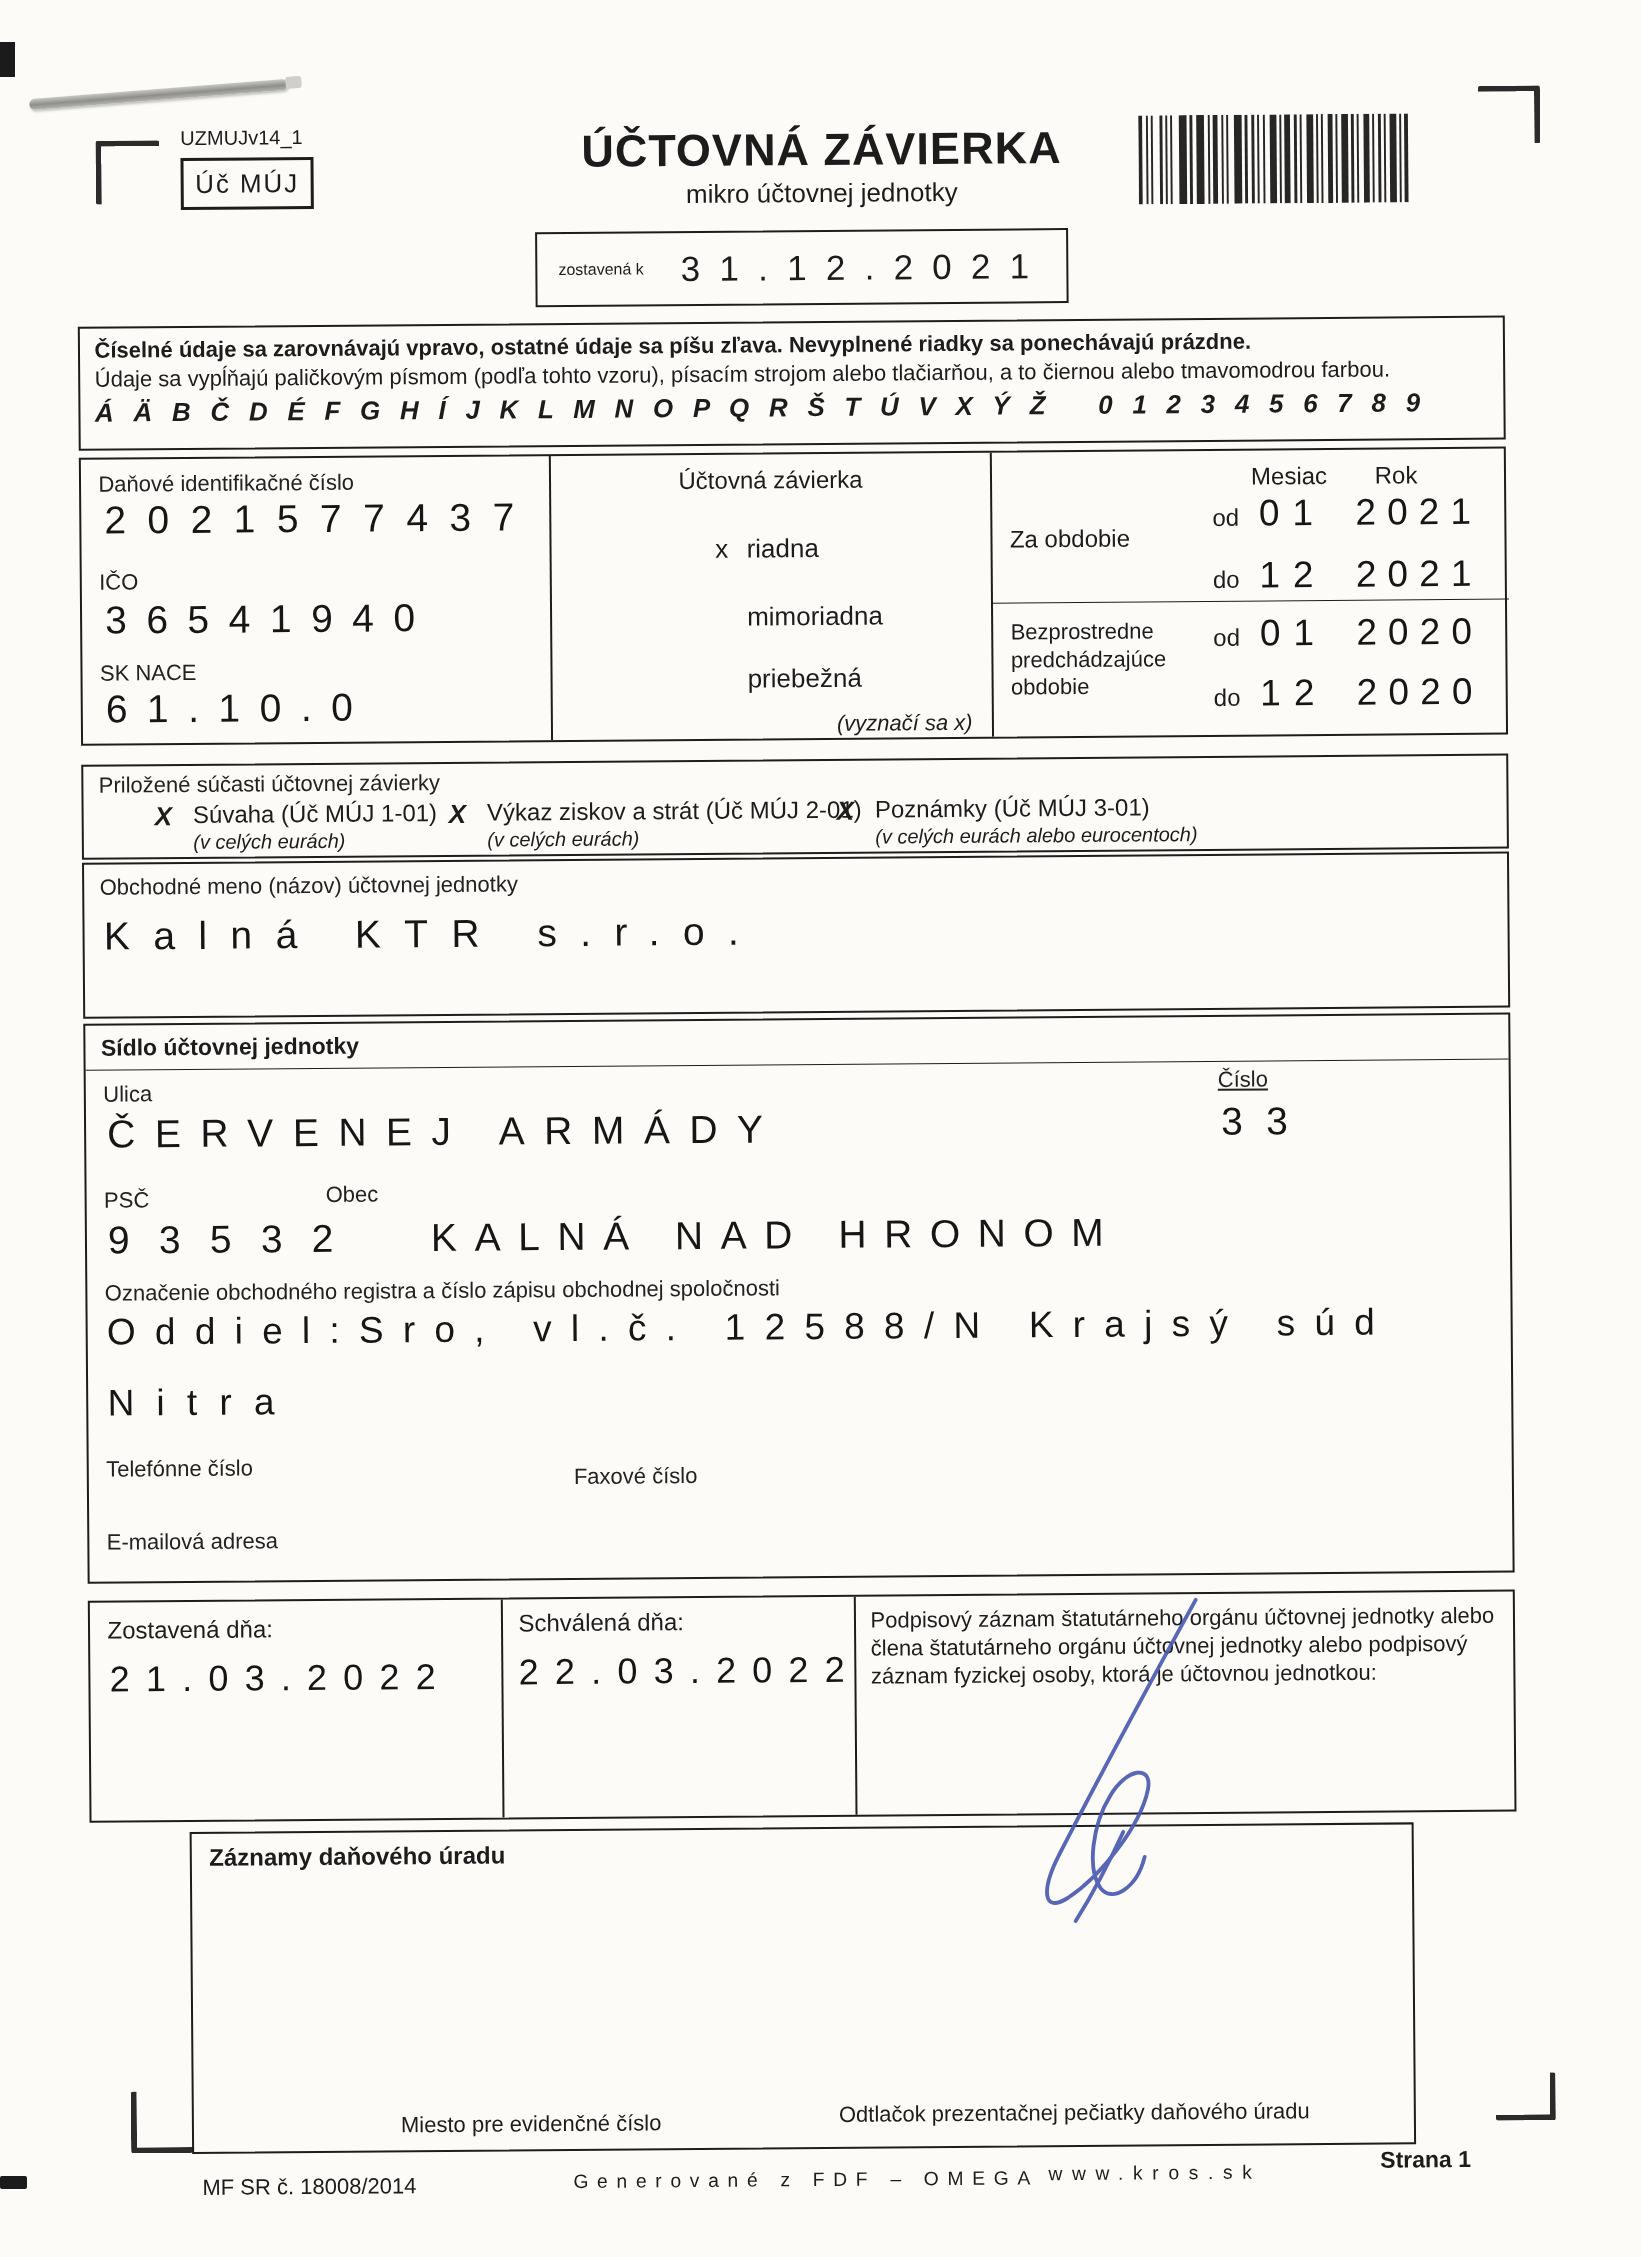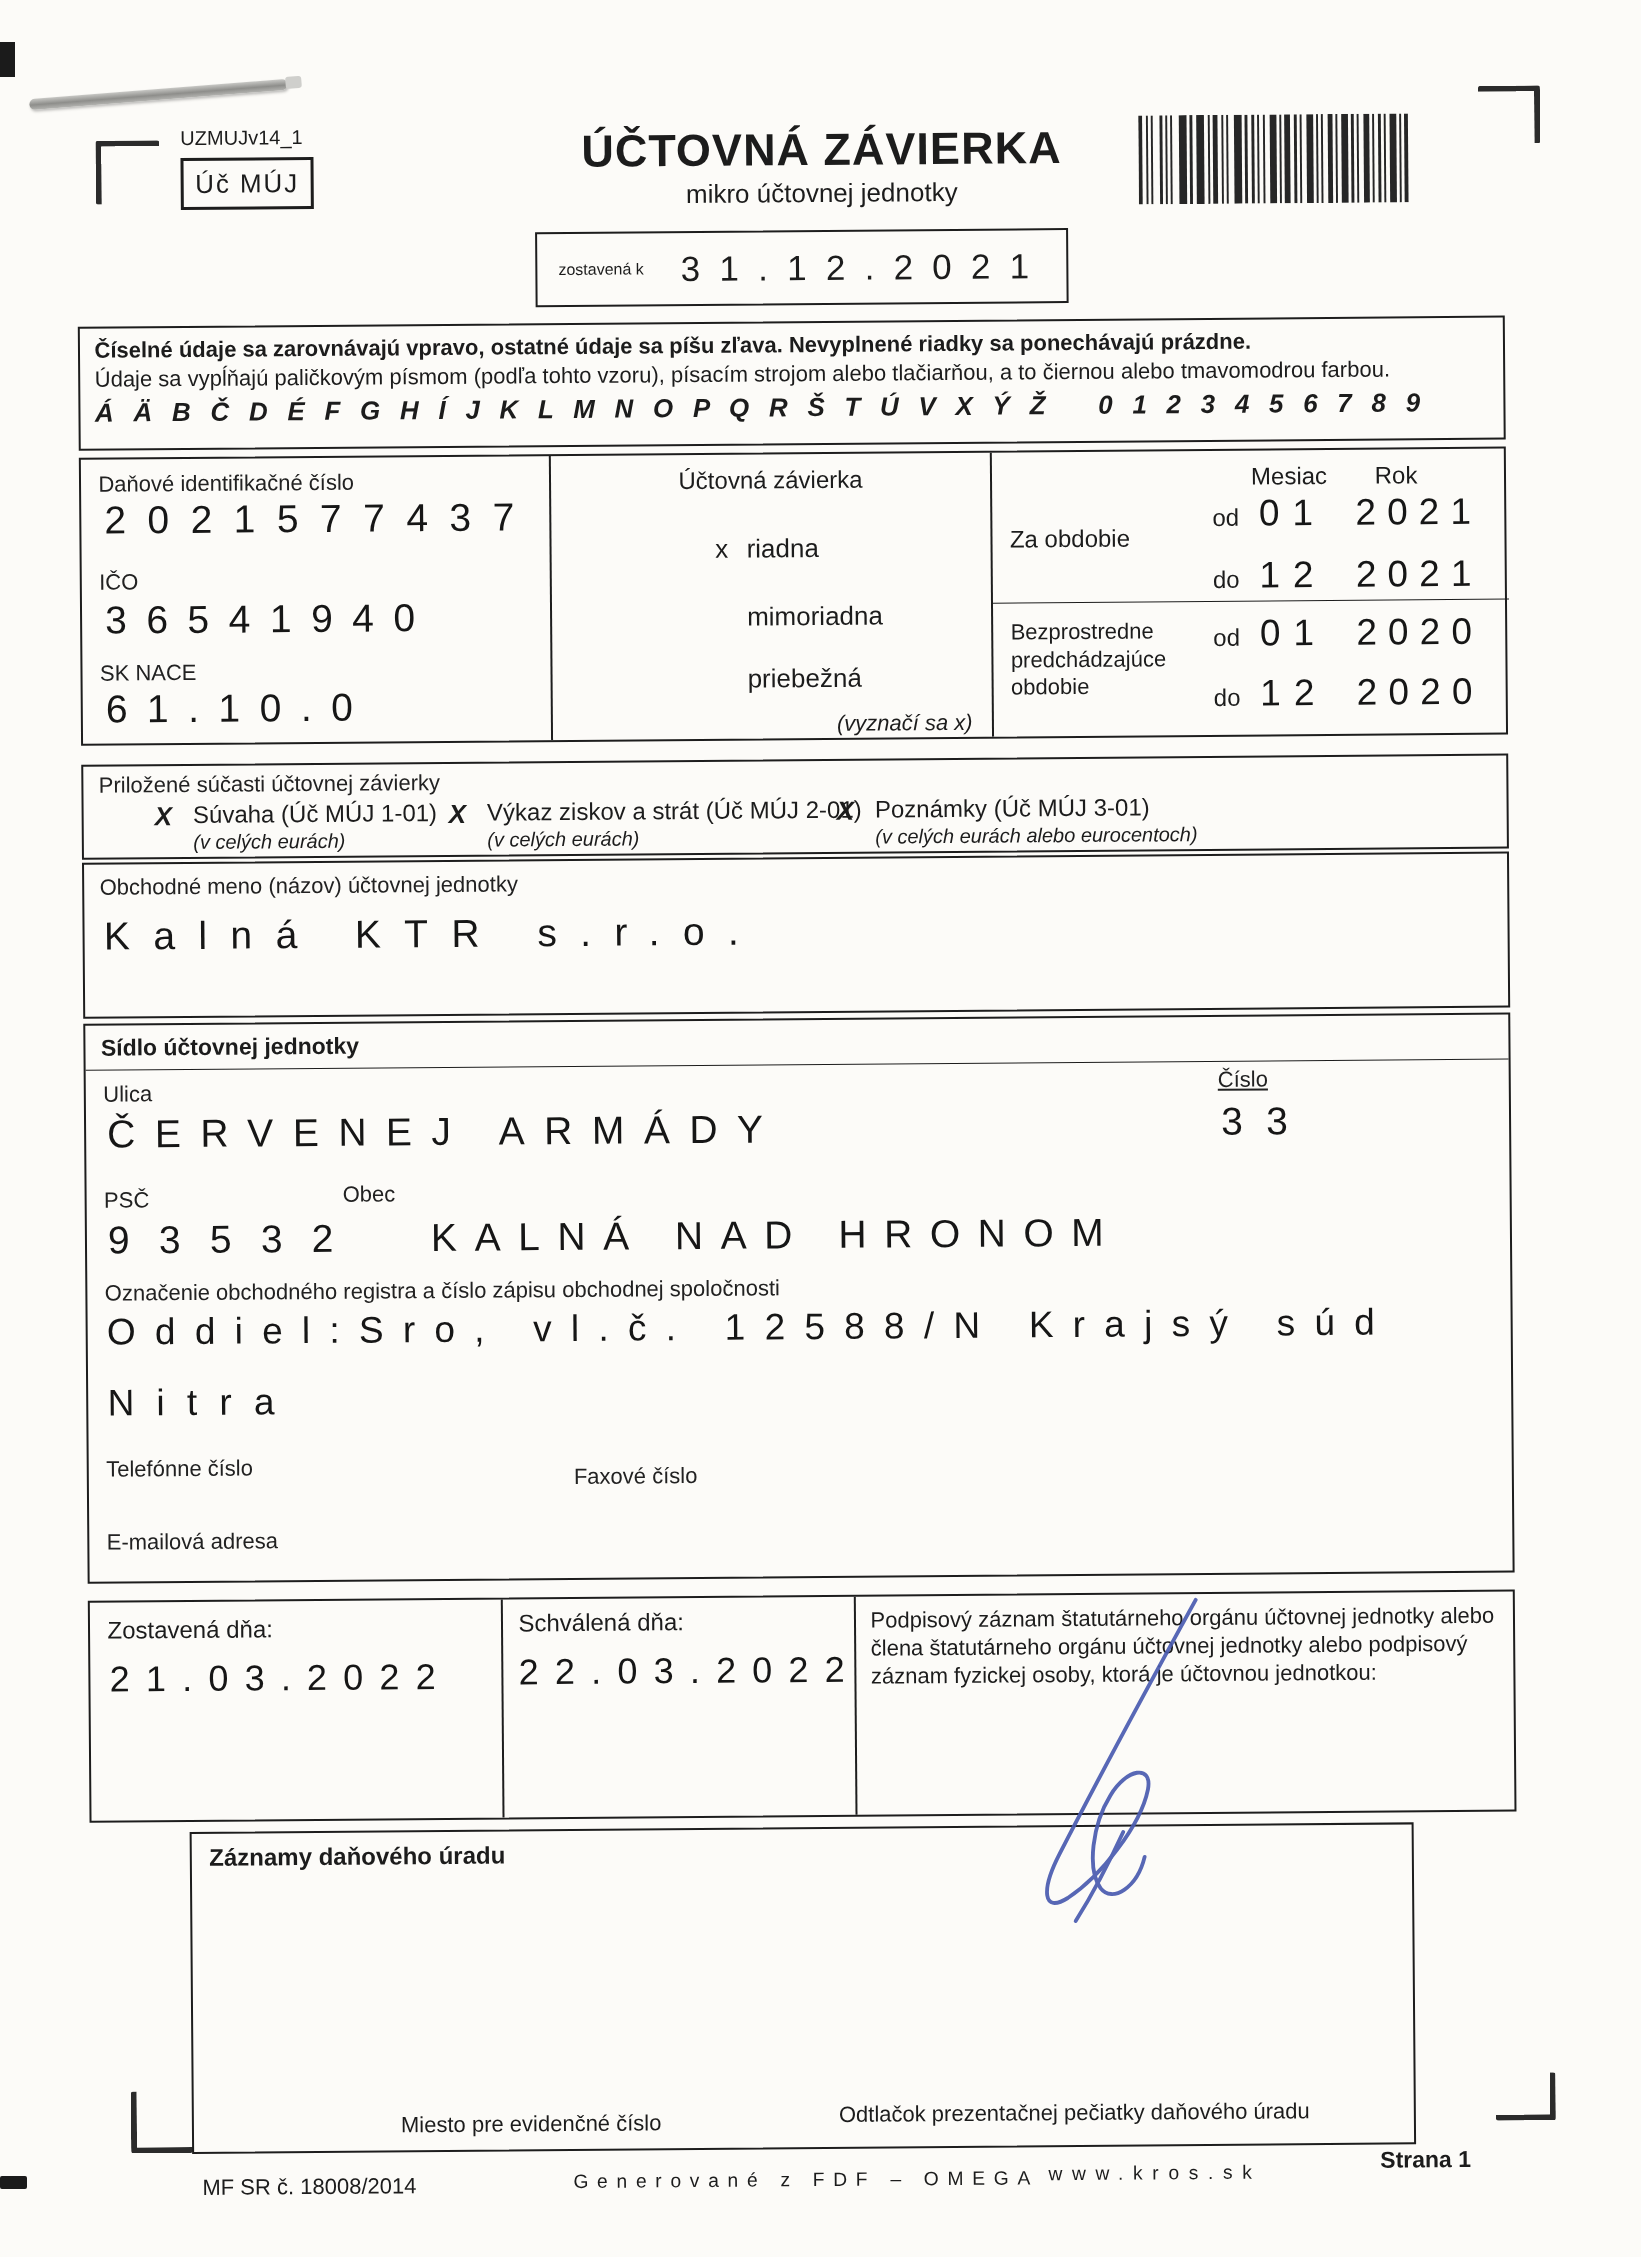--- a/index.html
+++ b/index.html
@@ -194,21 +194,21 @@
       <div class="val abs" style="left:19.3px;top:50px;letter-spacing:0.6em;">Kalná KTR s.r.o.</div>
     </div>
 
     <div class="box" style="left:85px;top:1018px;width:1427px;height:560px;">
       <div class="abs bold" style="left:0;top:0;width:100%;box-sizing:border-box;padding:8.7px 15.4px;font-size:23px;border-bottom:1.9px solid #1d1d1d;">Sídlo účtovnej jednotky</div>
       <div class="lbl abs" style="left:17.4px;top:56px;">Ulica</div>
       <div class="val abs" style="left:21px;top:87px;letter-spacing:0.5em;">ČERVENEJ ARMÁDY</div>
       <div class="lbl abs" style="left:1132px;top:50px;text-decoration:underline;">Číslo</div>
       <div class="val abs" style="left:1135px;top:83px;letter-spacing:0.6em;">33</div>
       <div class="lbl abs" style="left:17.4px;top:162px;">PSČ</div>
-      <div class="lbl abs" style="left:256px;top:158px;">Obec</div>
+      <div class="lbl abs" style="left:239px;top:158px;">Obec</div>
       <div class="val abs" style="left:21px;top:193px;letter-spacing:0.75em;">93532</div>
       <div class="val abs" style="left:344px;top:193px;letter-spacing:0.45em;">KALNÁ NAD HRONOM</div>
       <div class="lbl abs" style="left:17.4px;top:255px;">Označenie obchodného registra a číslo zápisu obchodnej spoločnosti</div>
       <div class="val abs" style="left:19.3px;top:286px;font-size:37px;letter-spacing:0.52em;">Oddiel:Sro, vl.č. 12588/N Krajsý súd</div>
       <div class="val abs" style="left:19.3px;top:357px;font-size:37px;letter-spacing:0.6em;">Nitra</div>
       <div class="lbl abs" style="left:17.4px;top:431px;">Telefónne číslo</div>
       <div class="lbl abs" style="left:485px;top:442px;">Faxové číslo</div>
       <div class="lbl abs" style="left:17.4px;top:504px;">E-mailová adresa</div>
     </div>
 

